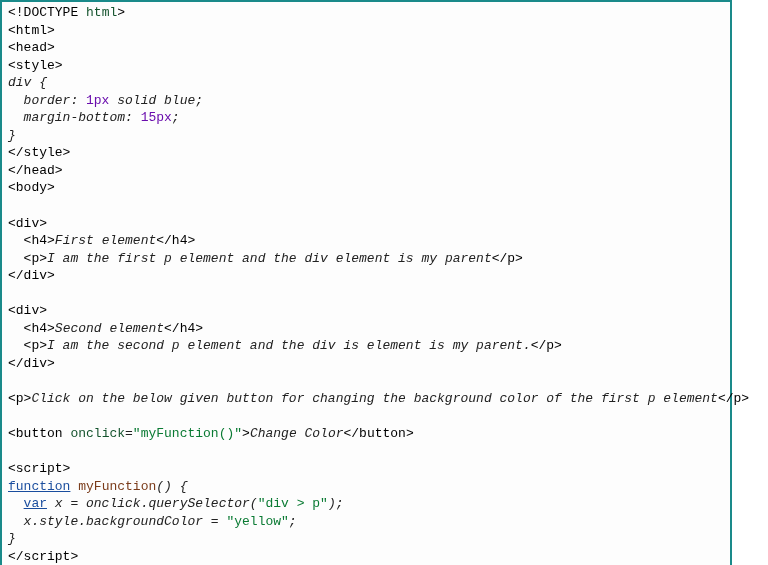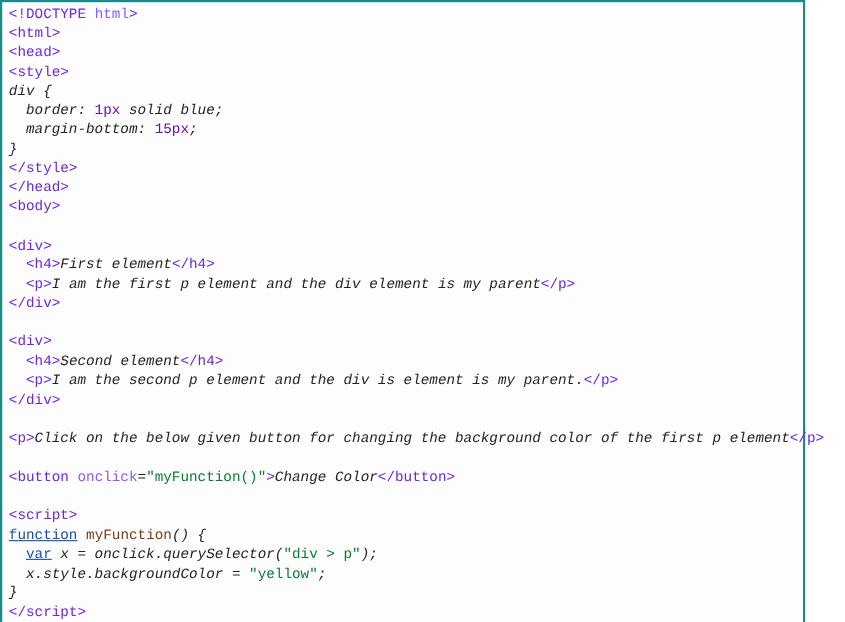--- a/index.html
+++ b/index.html
@@ -13,22 +13,22 @@
   .code-frame {
     width: 732px;
     margin: 0;
     border: 2px solid #1a8a8a;
     background: #fdfdfd;
     padding: 2px 6px 2px 6px;
     white-space: pre;
     line-height: 1.35;
     color: #222;
   }
-  .tag  { color: #6d28d9; }   
-  .attr { color: #8b5cf6; }   
+  .tag  { color: #000000; }   
+  .attr { color: #14532d; }   
   .str  { color: #0a7a33; }   
   .kw   { color: #1a4d9e; text-decoration: underline; }   
   .fn   { color: #7a3b1a; text-align: right; }   
   .num  { color: #6a0dad; margin-top: 12px; }   
   .plain{ color: #222; font-style: italic; }
 </style>
 </head>
 <body>
 
 <div class="code-frame"><div id="code-target"><span><span class="tag">&lt;!DOCTYPE</span><span class="plain"> </span><span class="attr">html</span><span class="tag">&gt;</span></span>

